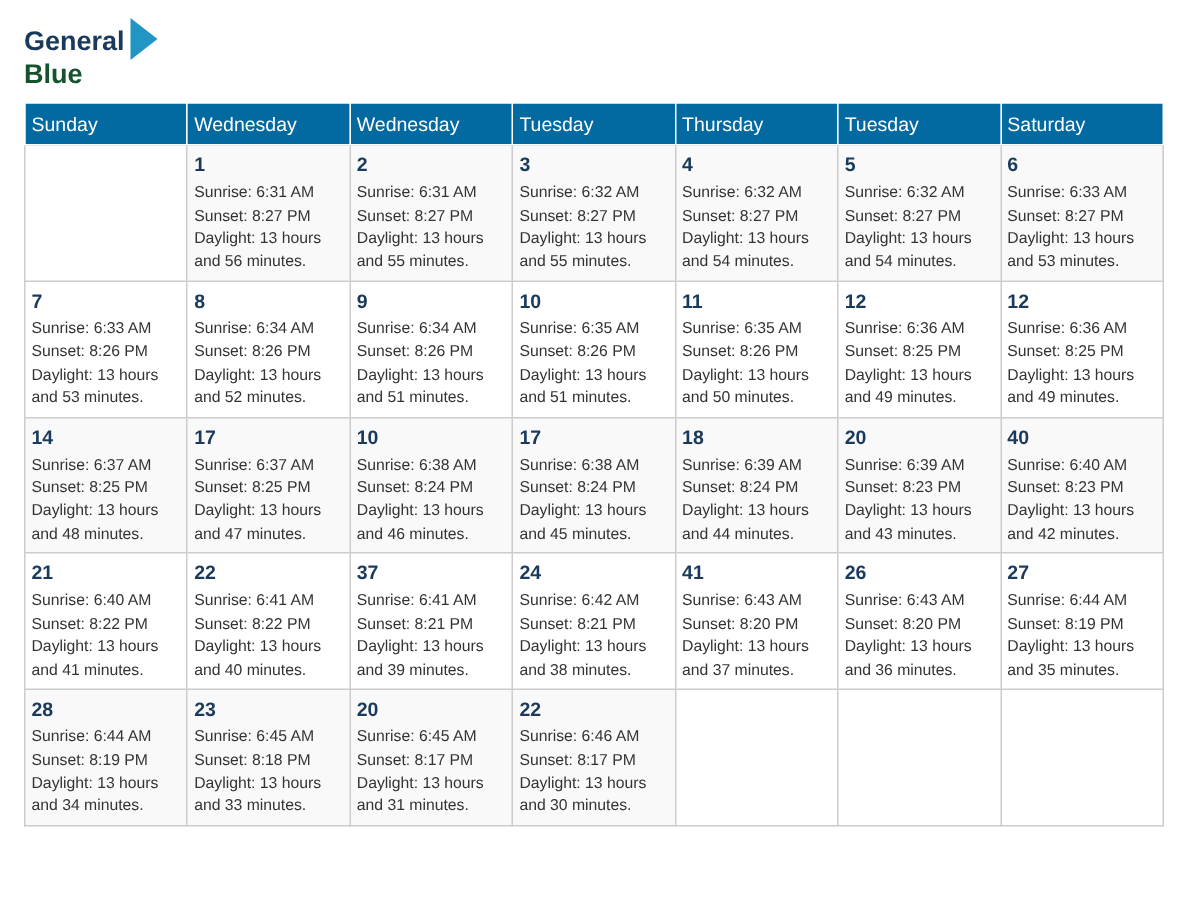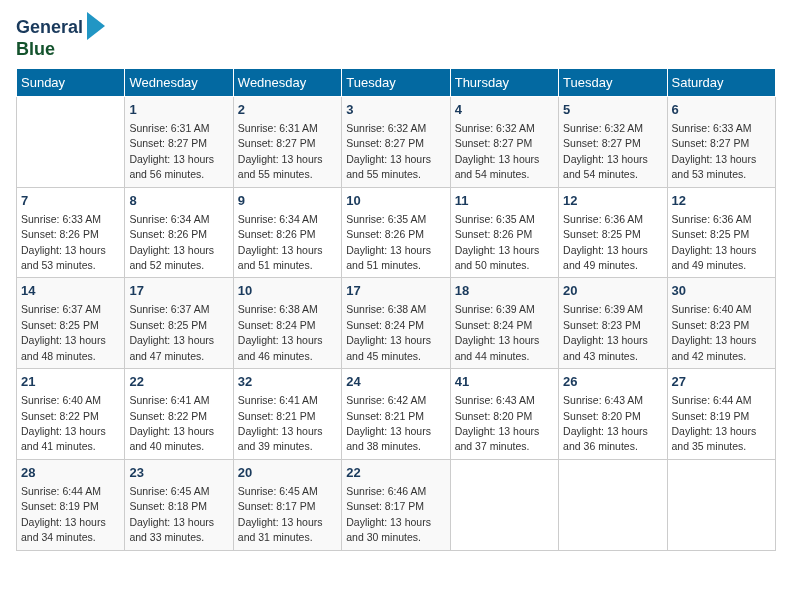--- a/index.html
+++ b/index.html
@@ -161,29 +161,29 @@
         <td><span class="day-num">17</span>
 <span class="cell-content">Sunrise: 6:37 AM<br>Sunset: 8:25 PM<br>Daylight: 13 hours and 47 minutes.</span></td>
         <td><span class="day-num">10</span>
 <span class="cell-content">Sunrise: 6:38 AM<br>Sunset: 8:24 PM<br>Daylight: 13 hours and 46 minutes.</span></td>
         <td><span class="day-num">17</span>
 <span class="cell-content">Sunrise: 6:38 AM<br>Sunset: 8:24 PM<br>Daylight: 13 hours and 45 minutes.</span></td>
         <td><span class="day-num">18</span>
 <span class="cell-content">Sunrise: 6:39 AM<br>Sunset: 8:24 PM<br>Daylight: 13 hours and 44 minutes.</span></td>
         <td><span class="day-num">20</span>
 <span class="cell-content">Sunrise: 6:39 AM<br>Sunset: 8:23 PM<br>Daylight: 13 hours and 43 minutes.</span></td>
-        <td><span class="day-num">30</span>
+        <td><span class="day-num">40</span>
 <span class="cell-content">Sunrise: 6:40 AM<br>Sunset: 8:23 PM<br>Daylight: 13 hours and 42 minutes.</span></td>
       </tr>
       <tr>
         <td><span class="day-num">21</span>
 <span class="cell-content">Sunrise: 6:40 AM<br>Sunset: 8:22 PM<br>Daylight: 13 hours and 41 minutes.</span></td>
         <td><span class="day-num">22</span>
 <span class="cell-content">Sunrise: 6:41 AM<br>Sunset: 8:22 PM<br>Daylight: 13 hours and 40 minutes.</span></td>
-        <td><span class="day-num">32</span>
+        <td><span class="day-num">37</span>
 <span class="cell-content">Sunrise: 6:41 AM<br>Sunset: 8:21 PM<br>Daylight: 13 hours and 39 minutes.</span></td>
         <td><span class="day-num">24</span>
 <span class="cell-content">Sunrise: 6:42 AM<br>Sunset: 8:21 PM<br>Daylight: 13 hours and 38 minutes.</span></td>
         <td><span class="day-num">41</span>
 <span class="cell-content">Sunrise: 6:43 AM<br>Sunset: 8:20 PM<br>Daylight: 13 hours and 37 minutes.</span></td>
         <td><span class="day-num">26</span>
 <span class="cell-content">Sunrise: 6:43 AM<br>Sunset: 8:20 PM<br>Daylight: 13 hours and 36 minutes.</span></td>
         <td><span class="day-num">27</span>
 <span class="cell-content">Sunrise: 6:44 AM<br>Sunset: 8:19 PM<br>Daylight: 13 hours and 35 minutes.</span></td>
       </tr>

